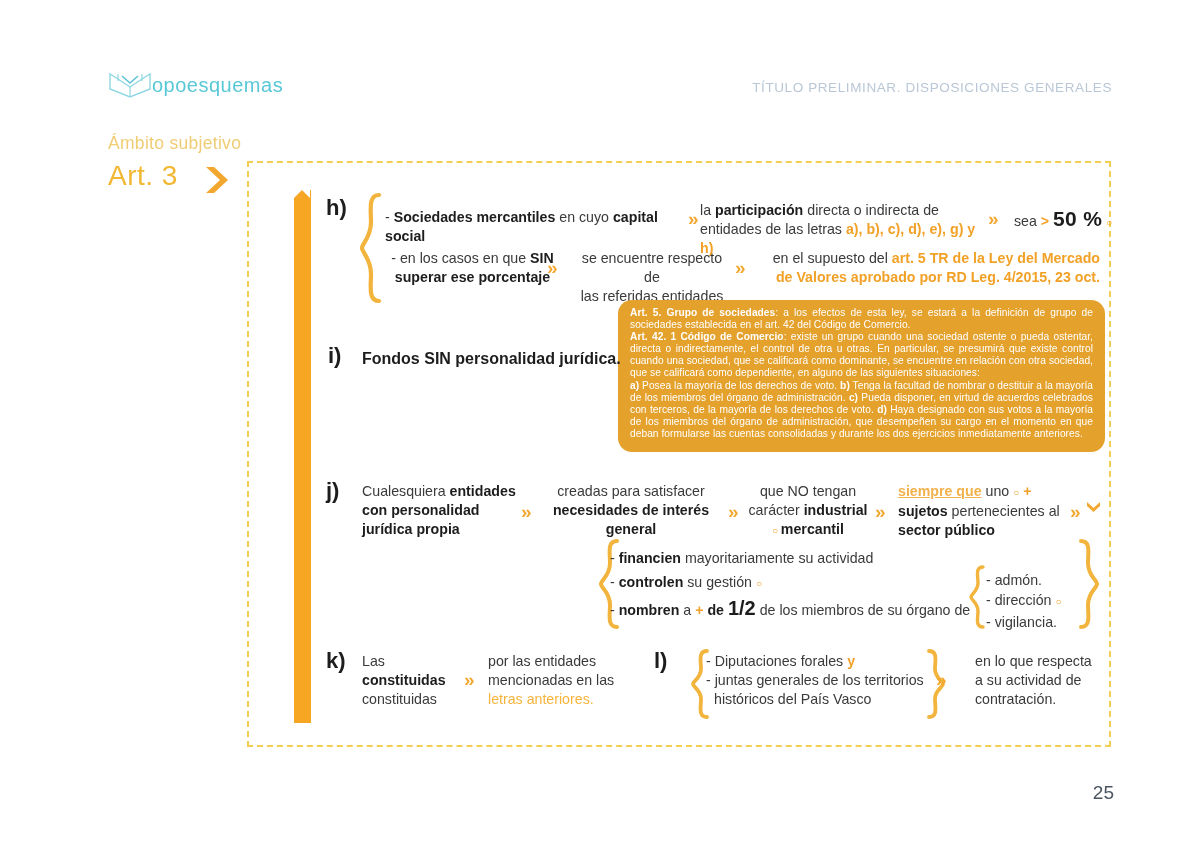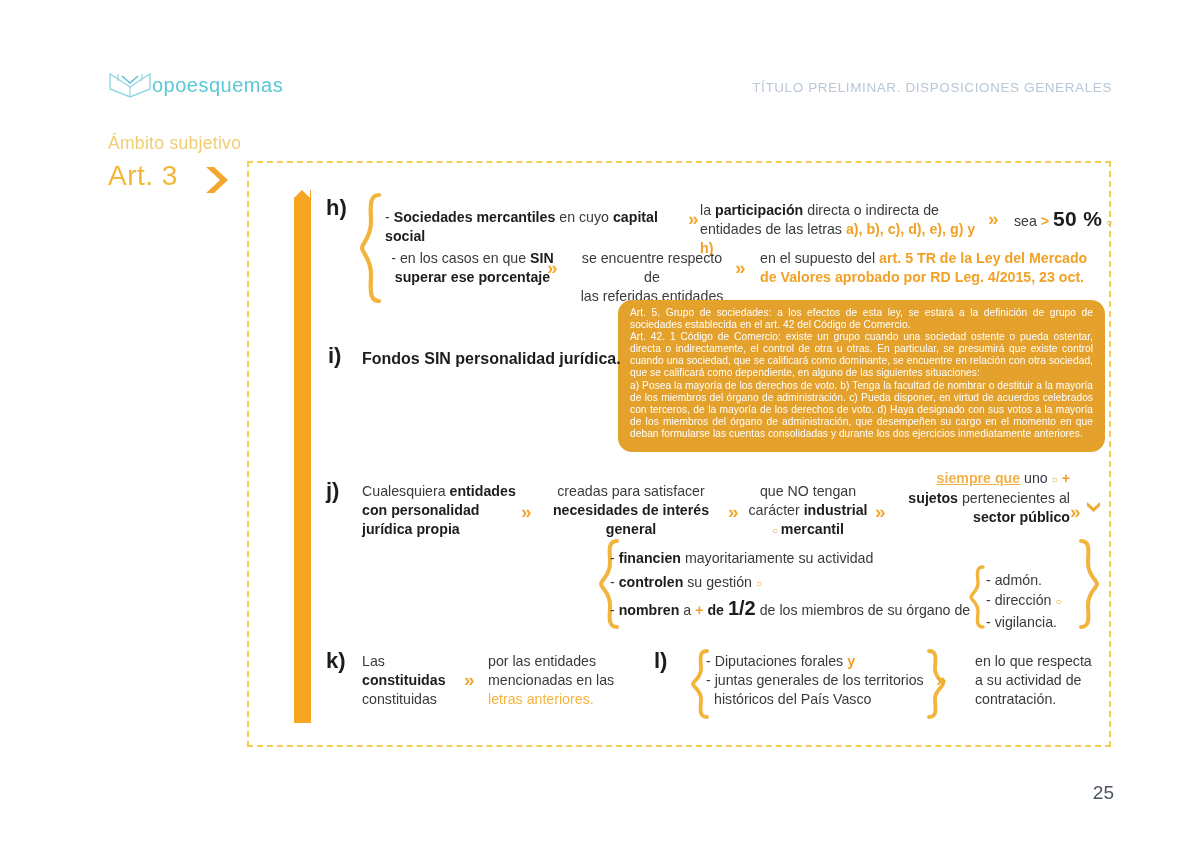--- a/index.html
+++ b/index.html
@@ -61,21 +61,21 @@
   .brk{position:absolute;}
 
   
   .note{
     position:absolute;left:618px;top:300px;width:487px;height:152px;
     background:#e4a12c;border-radius:14px;
     padding:7px 12px 6px 12px;box-sizing:border-box;
     color:#ffffff;font-size:10.2px;line-height:12.1px;letter-spacing:.05px;
     text-align:justify;
   }
-  .note b{font-weight:400;color:#ffffff;}
+  .note b{font-weight:700;color:#ffffff;}
 
   
   .pageno{position:absolute;right:86px;top:782px;font-size:19px;color:#4a5560;}
 </style>
 </head>
 <body>
 
 <div class="page">
 
   <div class="logo-wrap">
@@ -129,21 +129,21 @@
   <div class="txt" style="left:385px;top:249px;width:175px;text-align:center;">
     <span>- en los casos en que </span><span class="b">SIN</span><br>
     <span class="b">superar ese porcentaje</span>
   </div>
   <div class="arrow" style="left:547px;top:258px;">»</div>
   <div class="txt" style="left:572px;top:249px;width:160px;text-align:center;">
     <span>se encuentre respecto de</span><br>
     <span>las referidas entidades</span>
   </div>
   <div class="arrow" style="left:735px;top:258px;">»</div>
-  <div class="txt" style="left:760px;top:249px;width:340px;">
+  <div class="txt" style="left:760px;top:249px;width:340px;text-align:right;">
     <span>en el supuesto del </span><span class="o">art. 5 TR de la Ley del Mercado</span><br>
     <span class="o">de Valores aprobado por RD Leg. 4/2015, 23 oct.</span>
   </div>
 
   <div class="note">
     <b>Art. 5. Grupo de sociedades</b><span>: a los efectos de esta ley, se estará a la definición de grupo de sociedades establecida en el art. 42 del Código de Comercio.</span><br>
     <b>Art. 42. 1 Código de Comercio</b><span>: existe un grupo cuando una sociedad ostente o pueda ostentar, directa o indirectamente, el control de otra u otras. En particular, se presumirá que existe control cuando una sociedad, que se calificará como dominante, se encuentre en relación con otra sociedad, que se calificará como dependiente, en alguno de las siguientes situaciones:</span><br>
     <b>a)</b><span> Posea la mayoría de los derechos de voto.</span>
     <b>b)</b><span> Tenga la facultad de nombrar o destituir a la mayoría de los miembros del órgano de administración.</span>
     <b>c)</b><span> Pueda disponer, en virtud de acuerdos celebrados con terceros, de la mayoría de los derechos de voto.</span>
@@ -166,21 +166,21 @@
     <span class="b">necesidades de interés</span><br>
     <span class="b">general</span>
   </div>
   <div class="arrow" style="left:728px;top:502px;">»</div>
   <div class="txt" style="left:748px;top:482px;width:120px;text-align:center;">
     <span>que NO tengan</span><br>
     <span>carácter </span><span class="b">industrial</span><br>
     <span class="dot" style="font-size:10px;">○ </span><span class="b">mercantil</span>
   </div>
   <div class="arrow" style="left:875px;top:502px;">»</div>
-  <div class="txt" style="left:898px;top:469px;width:172px;text-align:right;">
+  <div class="txt" style="left:898px;top:482px;width:172px;text-align:left;">
     <span class="ou">siempre que</span><span> uno </span><span class="dot" style="font-size:10px;">○</span> <span class="o">+</span><br>
     <span class="b">sujetos</span><span> pertenecientes al</span><br>
     <span class="b">sector público</span>
   </div>
   <div class="arrow" style="left:1070px;top:502px;">»</div>
   <span style="position:absolute;left:1086px;top:500px;">
     <svg width="15" height="16" viewBox="0 0 15 16">
       <path d="M1 2 L7.5 8 L14 2 L14 6 L7.5 12 L1 6 Z" fill="#f2a830"></path>
     </svg>
   </span>

